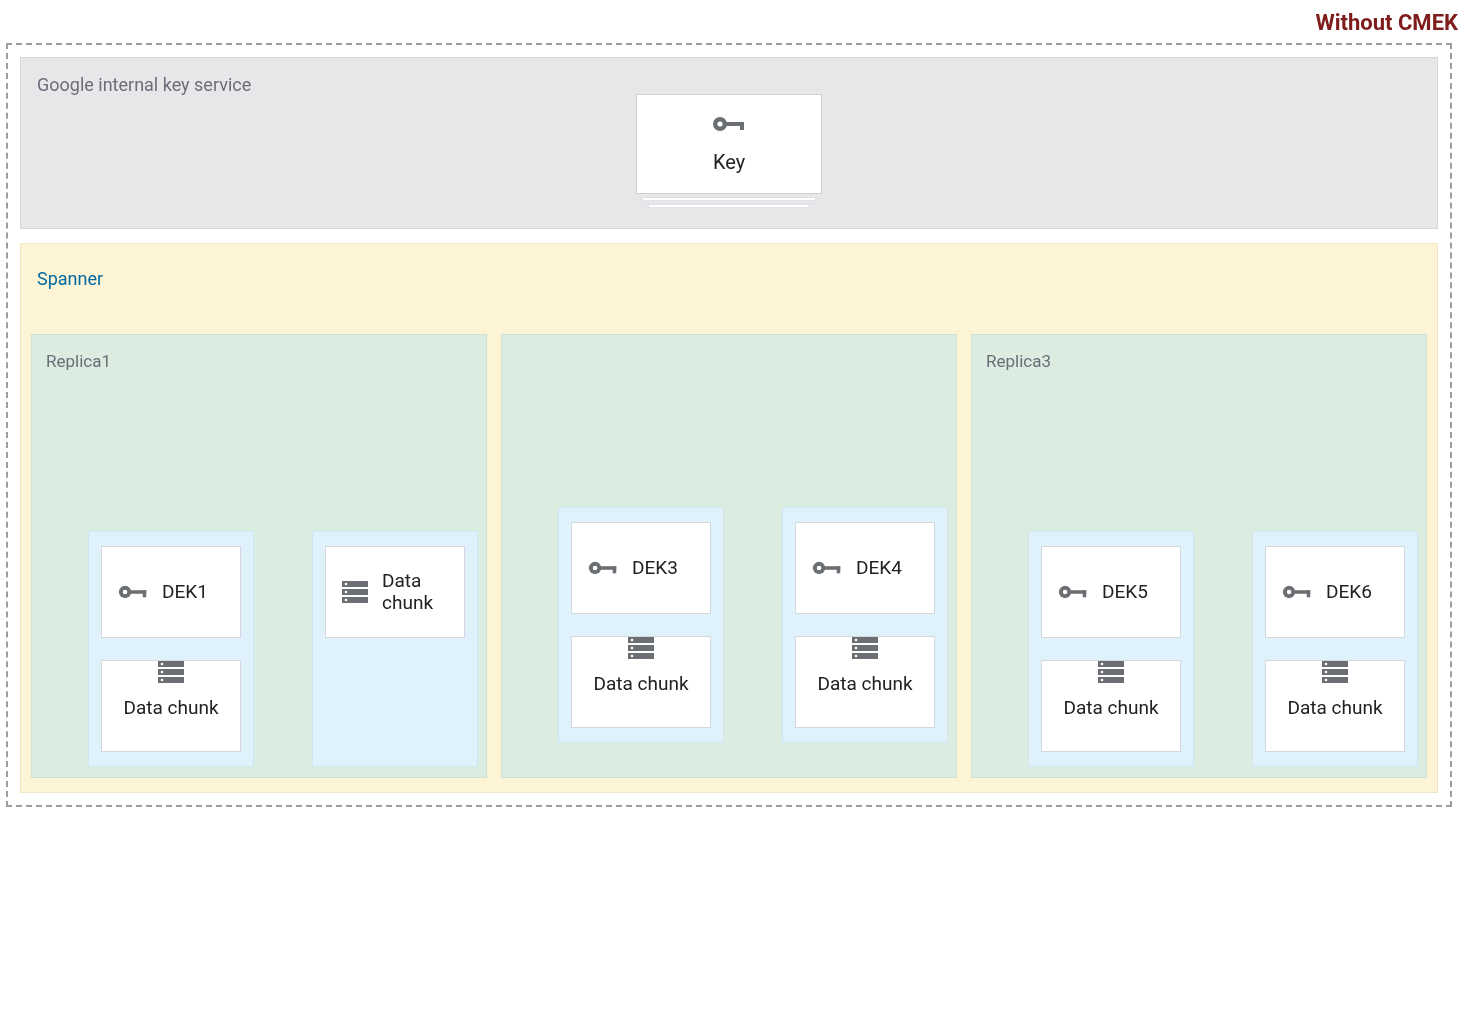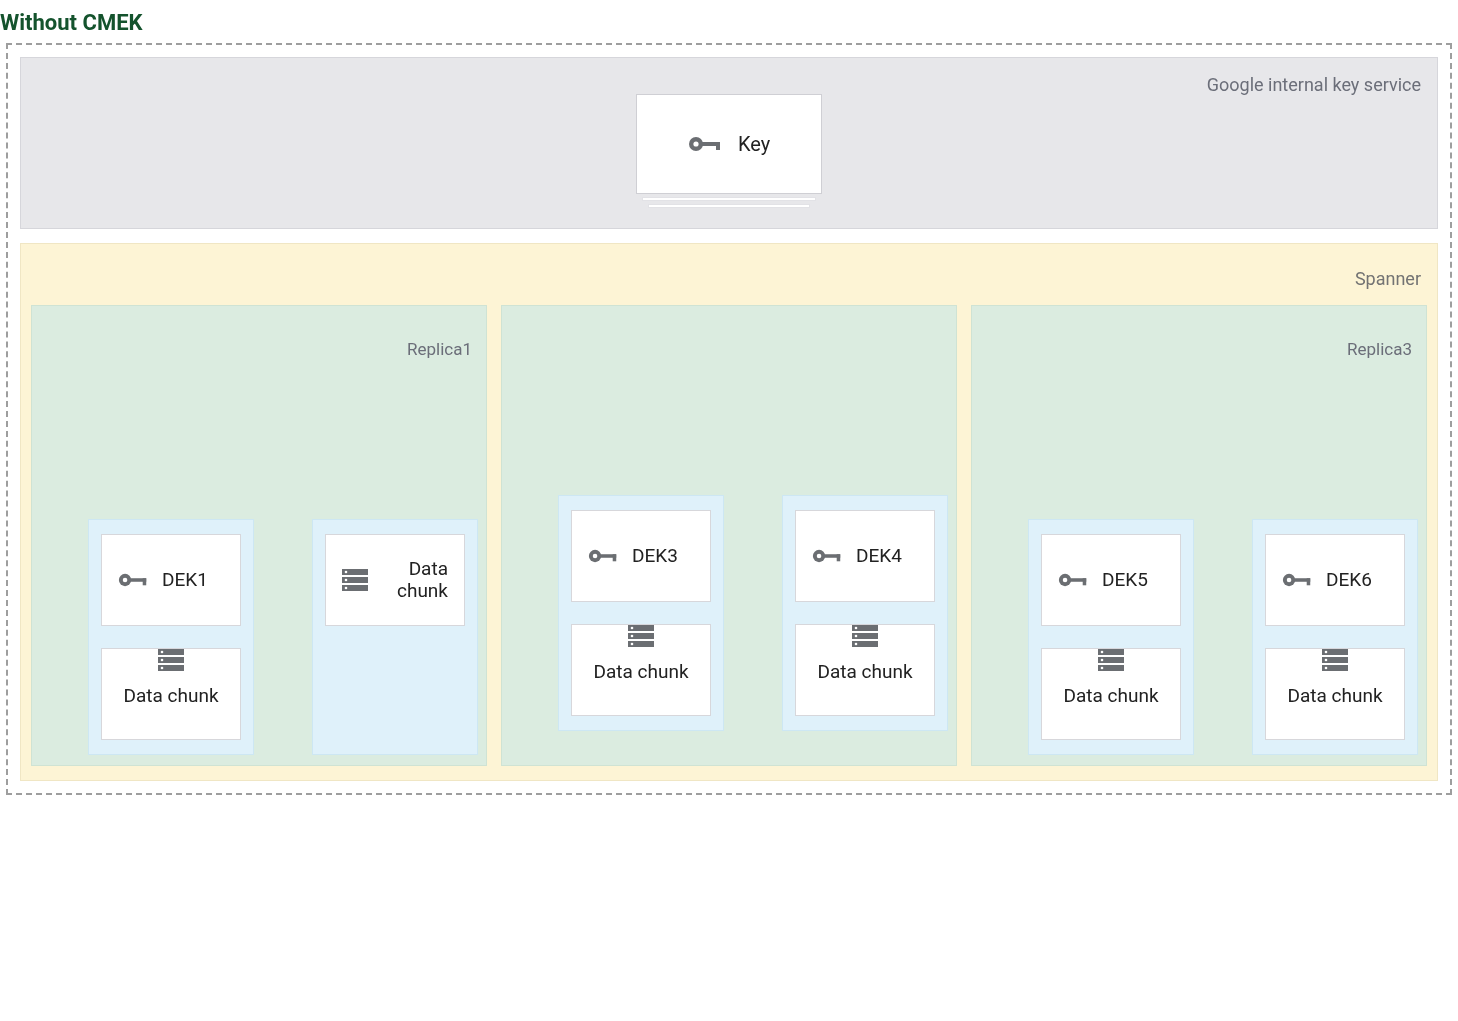--- a/index.html
+++ b/index.html
@@ -4,31 +4,30 @@
 <style>
   * { box-sizing: border-box; }
   body {
     margin: 0;
     padding: 0;
     font-family: Roboto, "Helvetica Neue", Arial, sans-serif;
     background: #fff;
     width: 1458px;
   }
   .diagram-title {
-    text-align: left;
+    text-align: right;
     font-size: 22px;
     font-weight: 700;
-    color: #14532d;
+    color: #7f1d1d;
     margin: 10px 0 8px;
   }
   .outer-box {
     margin: 0 6px 10px;
     border: 2px dashed #9e9e9e;
     padding: 12px;
-    text-align: right;
   }
   .key-service {
     background: #e7e7ea;
     border: 1px solid #d6d6db;
     padding: 16px 16px 22px;
     position: relative;
     height: 172px;
   }
   .section-label {
     color: #6b6e79;
@@ -42,53 +41,54 @@
   }
   .key-card {
     width: 186px;
     height: 100px;
     background: #fff;
     border: 1px solid #cfcfd4;
     display: flex;
     align-items: center;
     justify-content: center;
     gap: 16px;
+    flex-direction: column;
   }
   .key-card .label {
     font-size: 20px;
     color: #222;
   }
   .stack-line {
     height: 4px;
     background: #fff;
     border: 1px solid #e2e2e6;
     margin-top: 3px;
   }
   .stack-line.l1 { margin-left: 6px; margin-right: 6px; }
   .stack-line.l2 { margin-left: 12px; margin-right: 12px; }
   .spanner {
     margin-top: 14px;
     background: #fdf4d5;
     border: 1px solid #f0e6c4;
     padding: 16px 10px 14px;
   }
   .spanner-label {
-    color: #737373;
+    color: #0369a1;
     font-size: 18px;
-    margin: 8px 6px 16px;
+    margin: 8px 6px 45px;
   }
   .replicas {
     display: flex;
     gap: 14px;
   }
   .replica {
     flex: 1;
     background: #dbece0;
     border: 1px solid #cfe3d4;
-    padding: 29px 8px 10px;
+    padding: 12px 8px 10px;
   }
   .replica-label {
     color: #6b6e79;
     font-size: 17px;
     margin: 4px 6px 0;
   }
   .replica-spacer { height: 160px; }
   .chunk-row {
     display: flex;
     gap: 10px;

